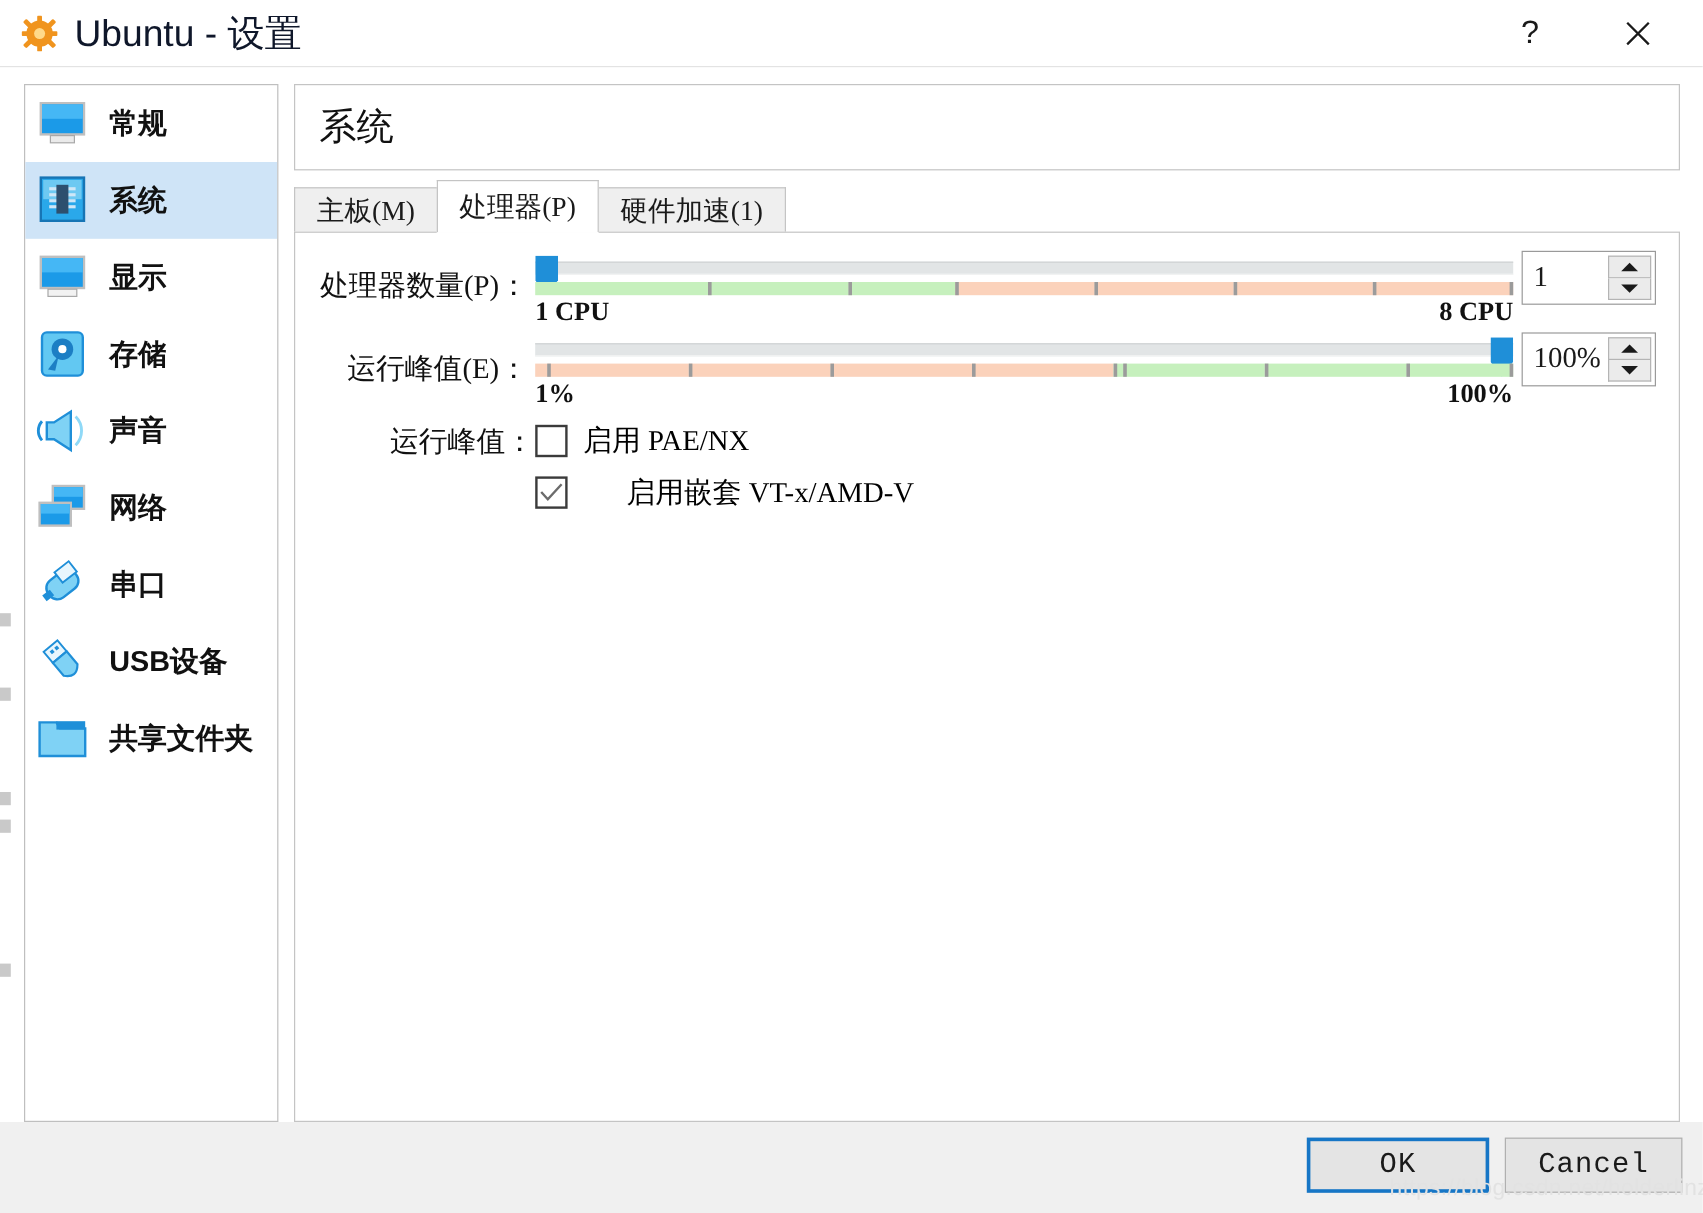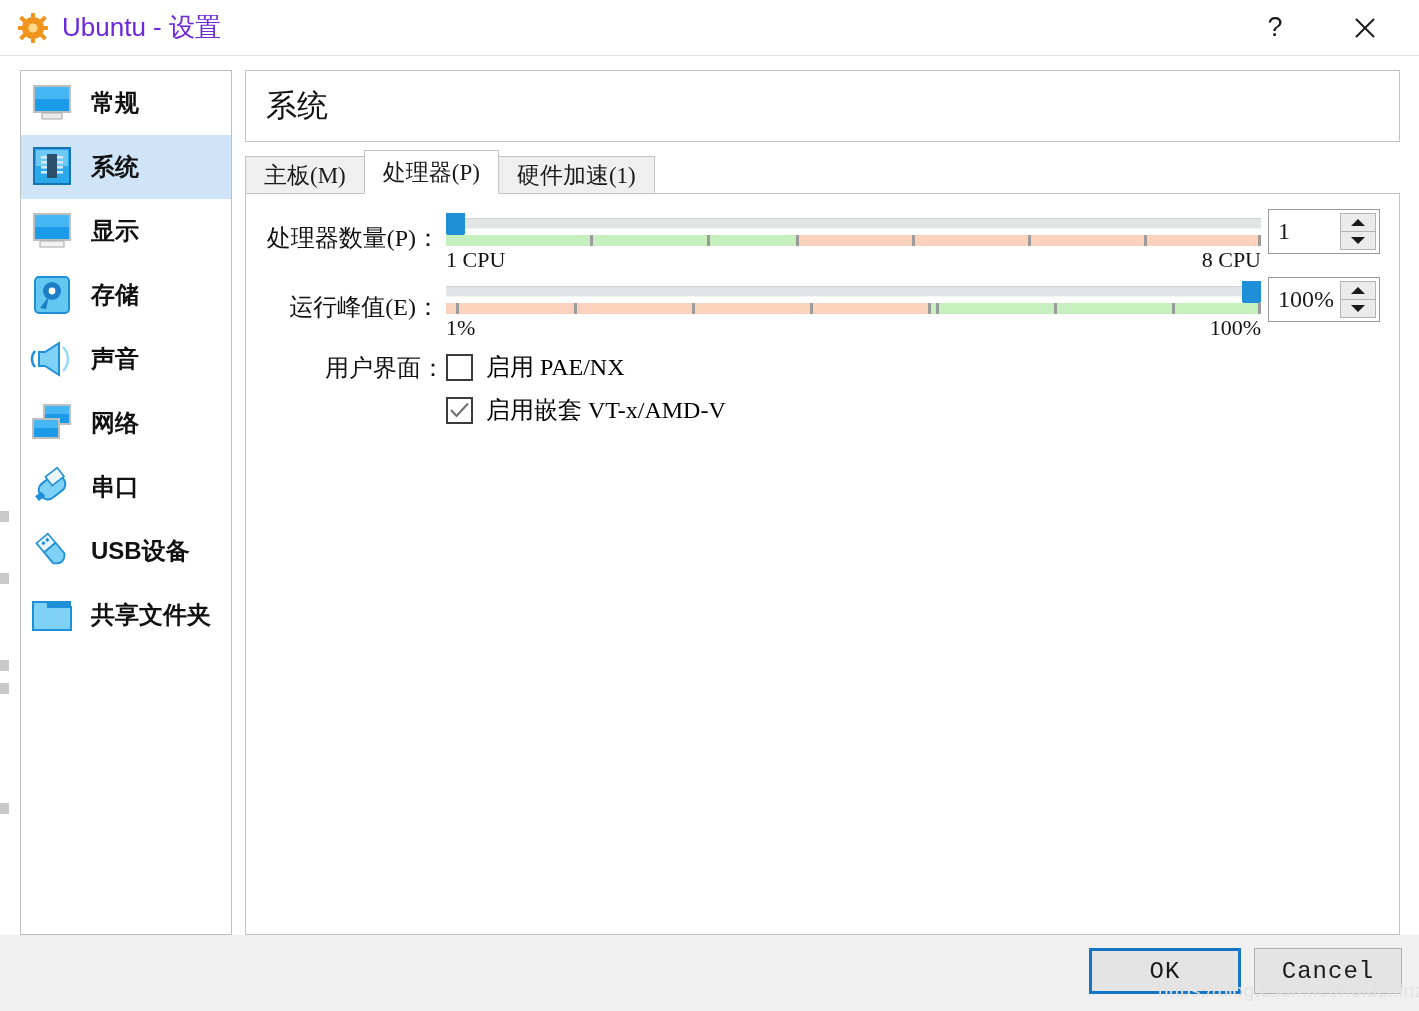--- a/index.html
+++ b/index.html
@@ -31,22 +31,22 @@
     padding-left: 18px;
   }
   .app-icon {
     width: 30px; height: 30px;
     position: relative;
     flex: 0 0 auto;
     margin-right: 14px;
   }
   .app-icon svg { display: block; }
   .title-text {
-    font-size: 26px;
-    color: #6d28d9;
+    font-size: 31px;
+    color: #0f172a;
     font-family: "Liberation Sans", "DejaVu Sans", sans-serif;
     letter-spacing: 0px;
     white-space: nowrap;
   }
   .title-right {
     margin-left: auto;
     display: flex;
     align-items: center;
     padding-right: 28px;
   }
@@ -183,21 +183,21 @@
   }
   .field-label {
     font-size: 24px;
     color: #111111;
     font-family: "Liberation Serif", "DejaVu Serif", serif;
     text-align: right;
     white-space: nowrap;
   }
 
   
-  .slider-wrap { position: relative; }
+  .slider-wrap { position: relative; font-weight: bold; }
   .slider-groove {
     position: relative;
     height: 11px;
     background: #e2e5e6;
     border-top: 1px solid #cfd3d4;
     border-bottom: 1px solid #f3f4f4;
     box-sizing: border-box;
   }
   .slider-handle {
     position: absolute;
@@ -578,28 +578,28 @@
         </svg>
     </div>
     <div class="spin-btn">
       <svg width="16" height="9" viewBox="0 0 16 9">
           <path d="M8 8 L1 1 L15 1 Z" fill="#1a1a1a"></path>
         </svg>
     </div>
   </div>
 </div>
 
-<div class="field-label" style="position:absolute; left:325px; top:352px; width:120px; z-index:5;">用户界面：</div>
+<div class="field-label" style="position:absolute; left:325px; top:352px; width:120px; z-index:5;">运行峰值：</div>
 
 <div class="cbrow" style="position:absolute; left:446px; top:351px; z-index:5;">
   <span class="cbox"></span>
   <span class="cb-label">启用 PAE/NX</span>
 </div>
 
-<div class="cbrow" style="position:absolute; left:446px; top:394px; z-index:5;">
+<div class="cbrow" style="position:absolute; left:446px; top:394px; z-index:5;gap:36px;">
   <span class="cbox">
     <svg width="21" height="17" viewBox="0 0 21 17">
       <path d="M2 8 L7.5 14 L19 1.5" stroke="#6c6c6c" stroke-width="2" fill="none"></path>
     </svg>
   </span>
   <span class="cb-label">启用嵌套 VT-x/AMD-V</span>
 </div>
 
 <div class="footer"></div>
 <div class="btn btn-ok">OK</div>

